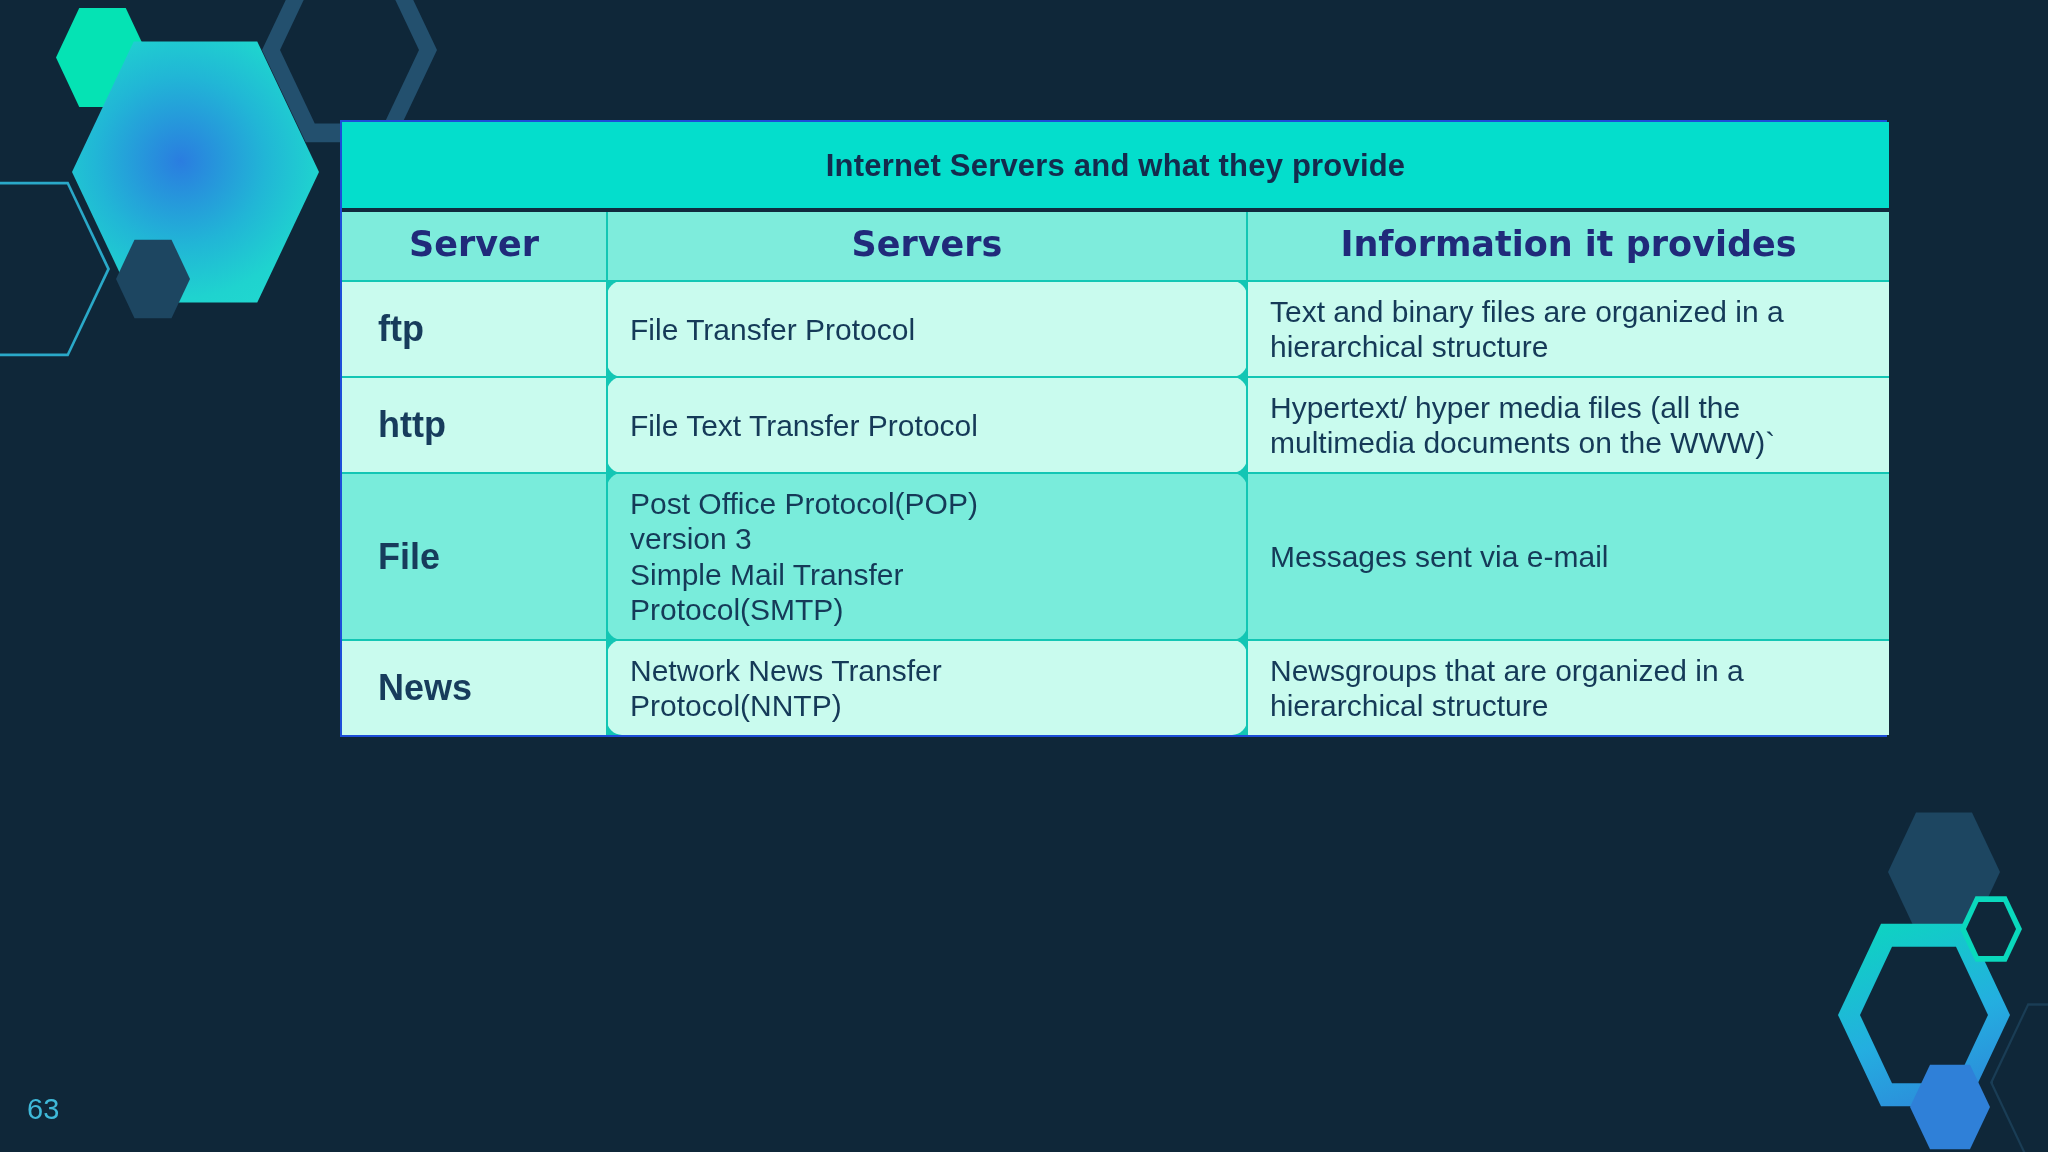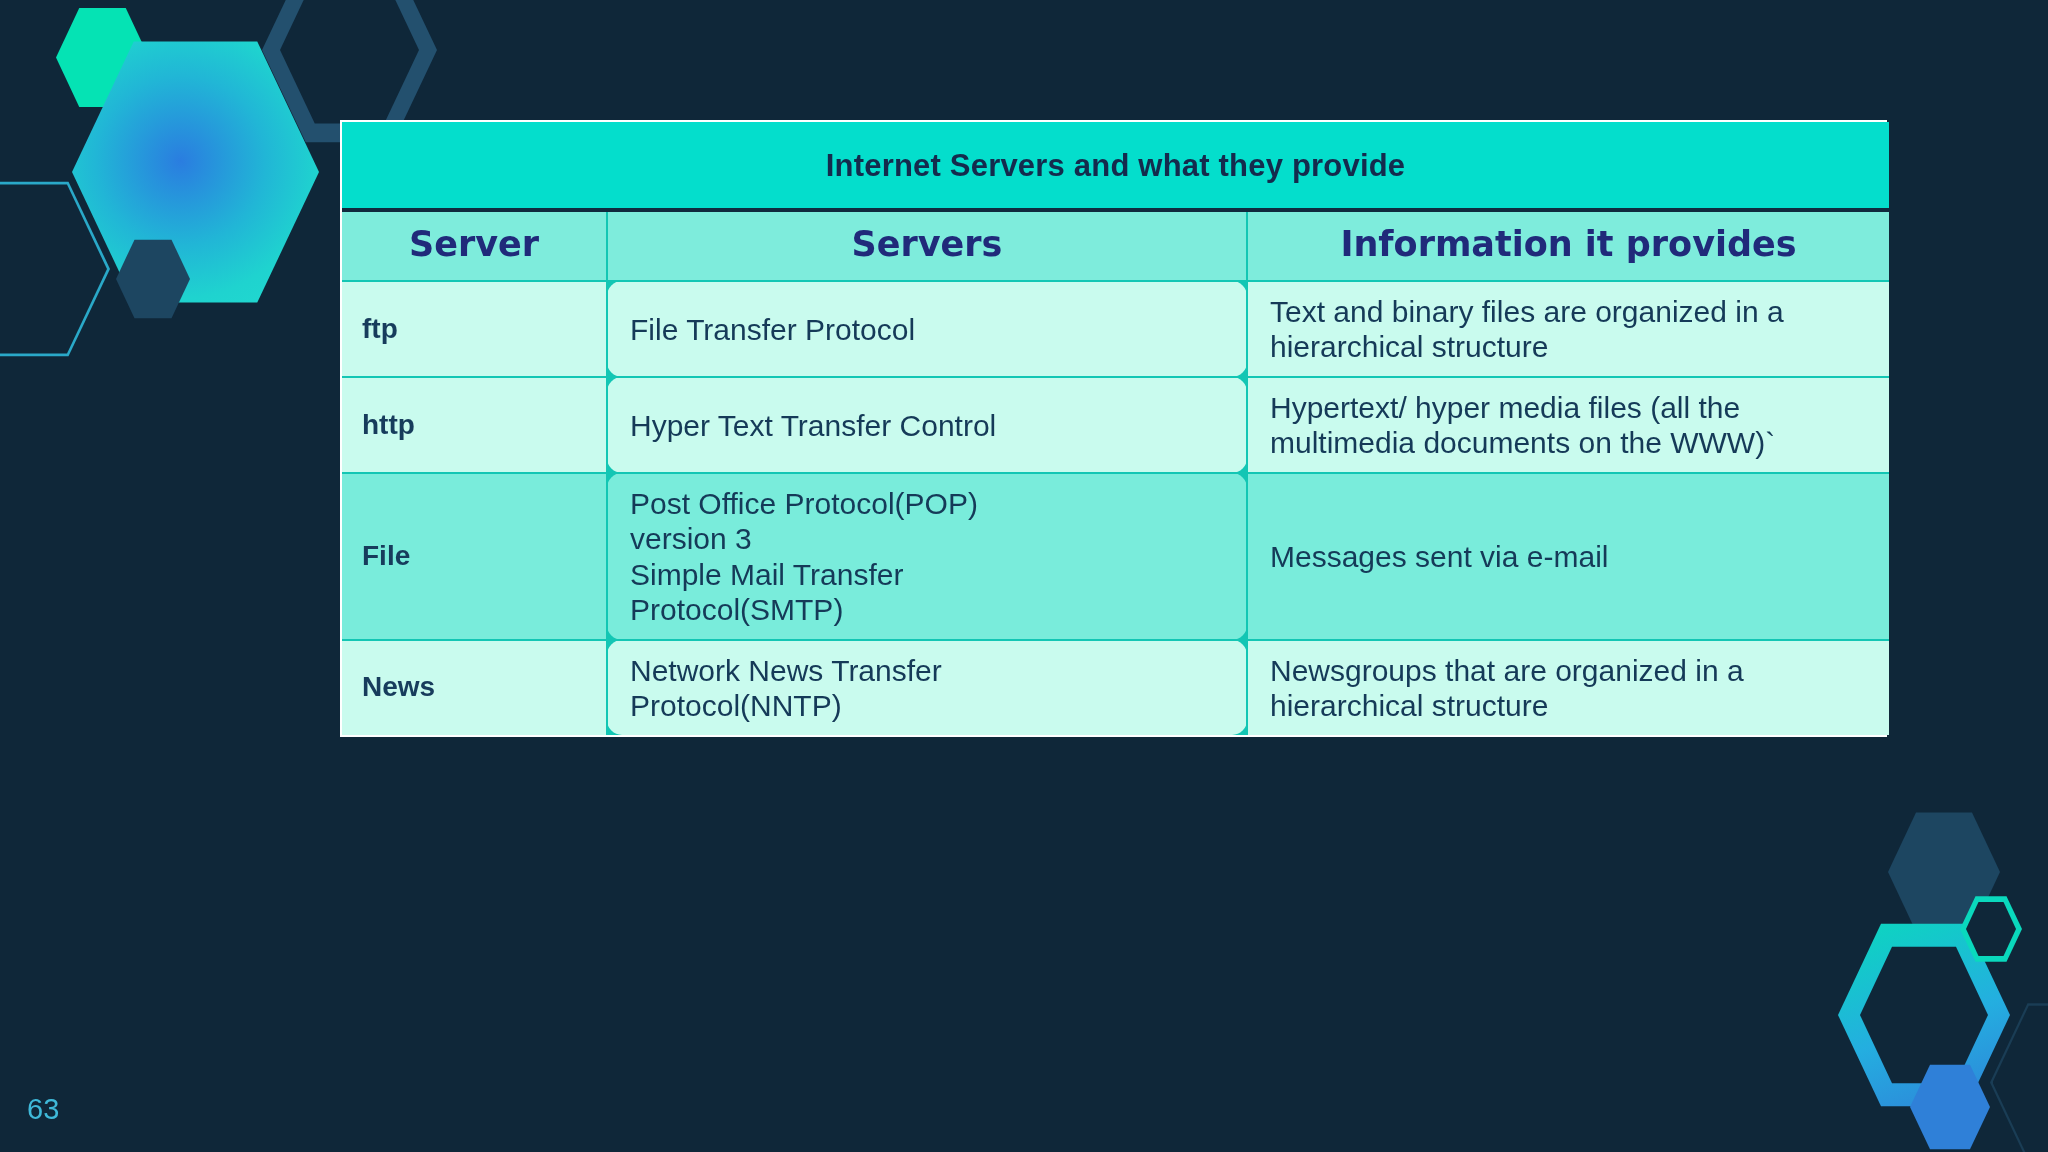--- a/index.html
+++ b/index.html
@@ -51,21 +51,21 @@
   #hex-br-thick-ring > i { width:128px; height:142px; }
   #hex-br-blue { left:1910px; top:1063px; width:80px; height:88px; background:#2f80d8; }
   #hex-br-faint-ring { left:1990px; top:1000px; width:150px; height:165px; }
   #hex-br-faint-ring > i { width:145px; height:160px; }
 
   
   #table-wrap {
     position:absolute;
     left:340px; top:120px;
     width:1547px;
-    border:2px solid #ffffff;
+    border:2px solid #1d4ed8;
     background:#13c6b4;
   }
   table { width:100%; border-collapse:collapse; table-layout:fixed; }
 
   col.c-server { width:265px; }
   col.c-proto  { width:640px; }
   col.c-info   { width:642px; }
 
   #table-title {
     background:#04decc;
@@ -99,22 +99,22 @@
     border-top:2px solid #13c6b4;
     border-right:2px solid #13c6b4;
   }
   tbody td:last-child { border-right:none; }
 
   tbody tr.odd  td { background:#c9fbee; }
   tbody tr.even td { background:#79ecdb; }
 
   td.server-cell {
     font-weight:bold;
-    font-size:28px;
-    padding-left:20px;
+    font-size:36px;
+    padding-left:36px;
     color:#173c5c;
   }
   td.proto-cell, td.info-cell { padding-left:22px; }
   td.pad-top { padding-top:18px; padding-bottom:18px; }
 
   .multi { white-space:pre-line;border-radius:15px; }
 
   
   #page-number {
     position:absolute;
@@ -169,21 +169,21 @@
         </tr>
       </thead>
       <tbody>
         <tr class="odd">
           <td class="server-cell pad-top">ftp</td>
           <td class="proto-cell multi">File Transfer Protocol</td>
           <td class="info-cell">Text and binary files are organized in a  hierarchical structure</td>
         </tr>
         <tr class="odd">
           <td class="server-cell pad-top">http</td>
-          <td class="proto-cell multi">Hyper Text Transfer Control</td>
+          <td class="proto-cell multi">File Text Transfer Protocol</td>
           <td class="info-cell">Hypertext/ hyper media files (all the multimedia documents on the WWW)`</td>
         </tr>
         <tr class="even">
           <td class="server-cell">File</td>
           <td class="proto-cell multi">Post Office Protocol(POP)
 version 3
 Simple Mail Transfer
 Protocol(SMTP)</td>
           <td class="info-cell">Messages sent via e-mail</td>
         </tr>

